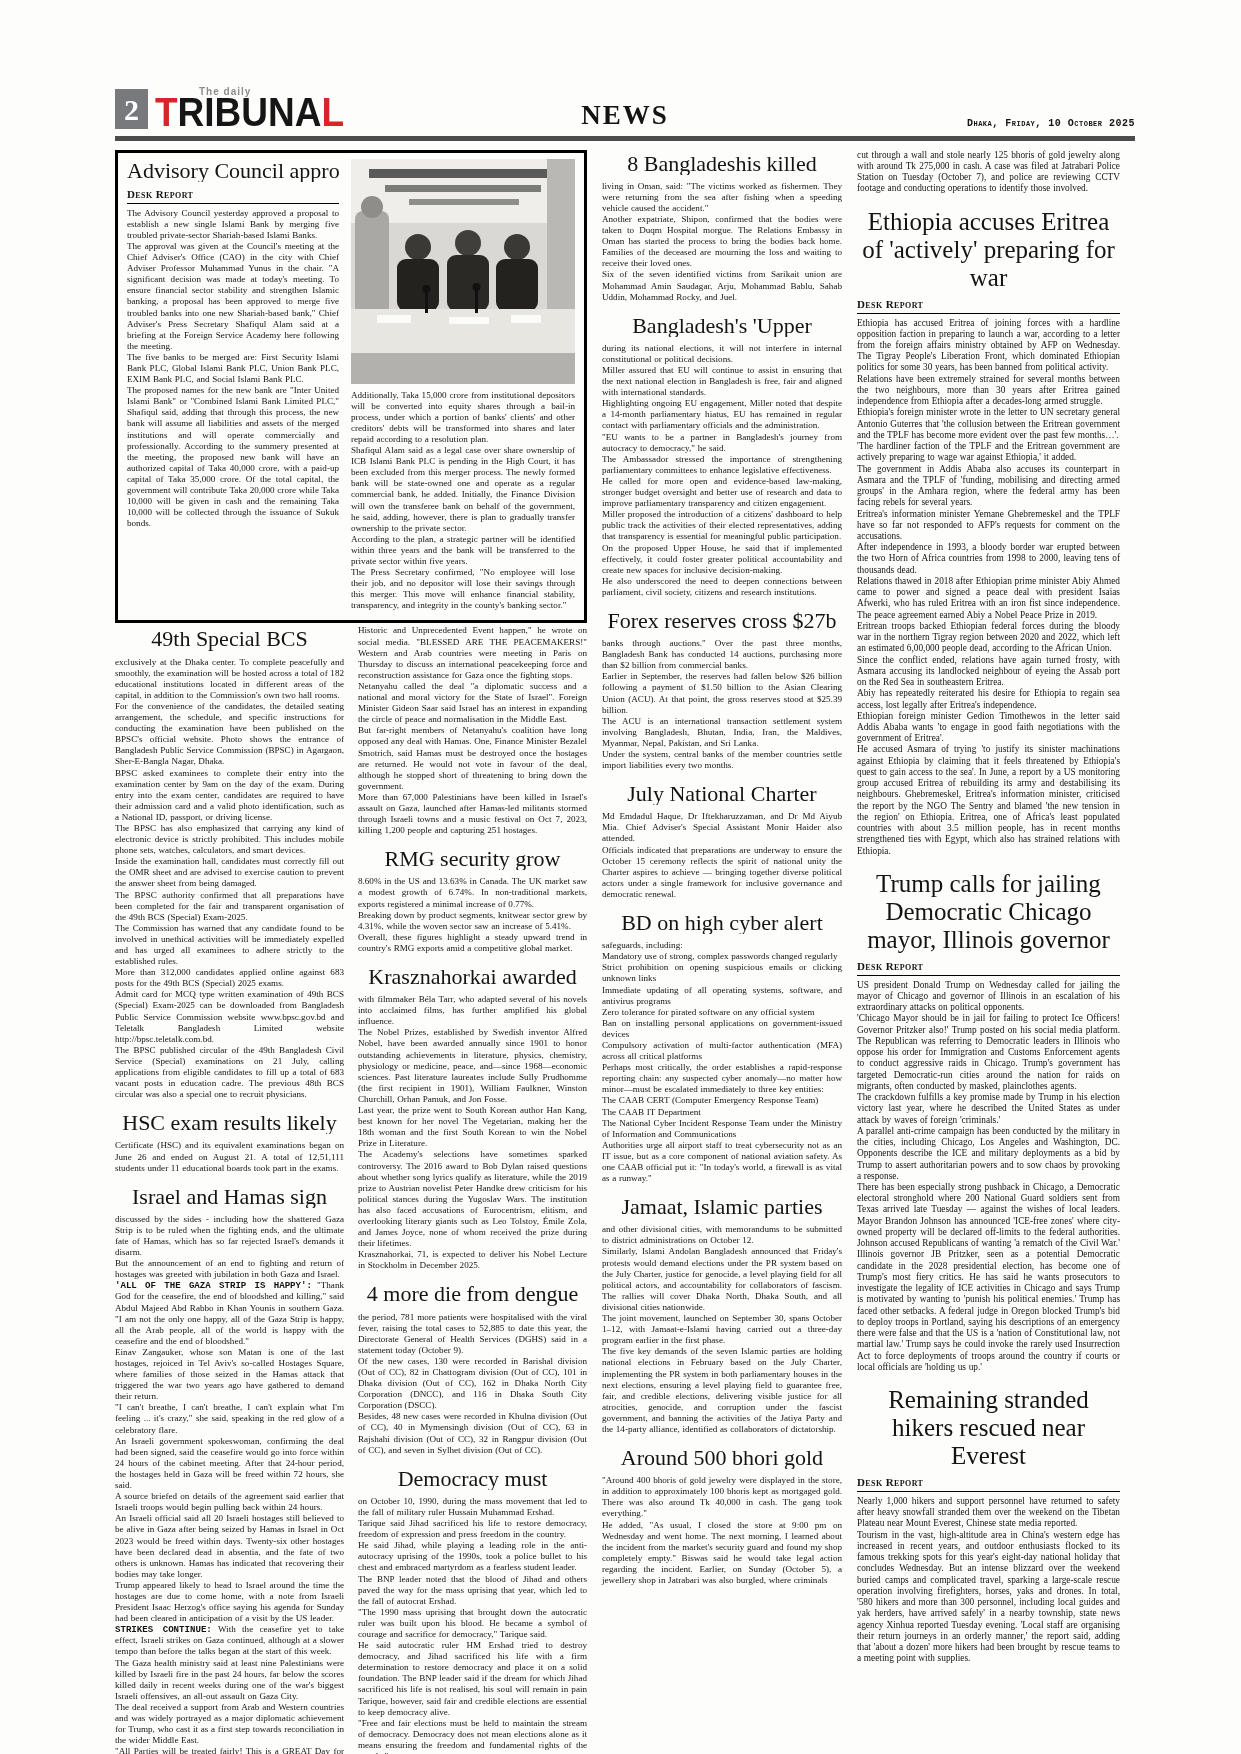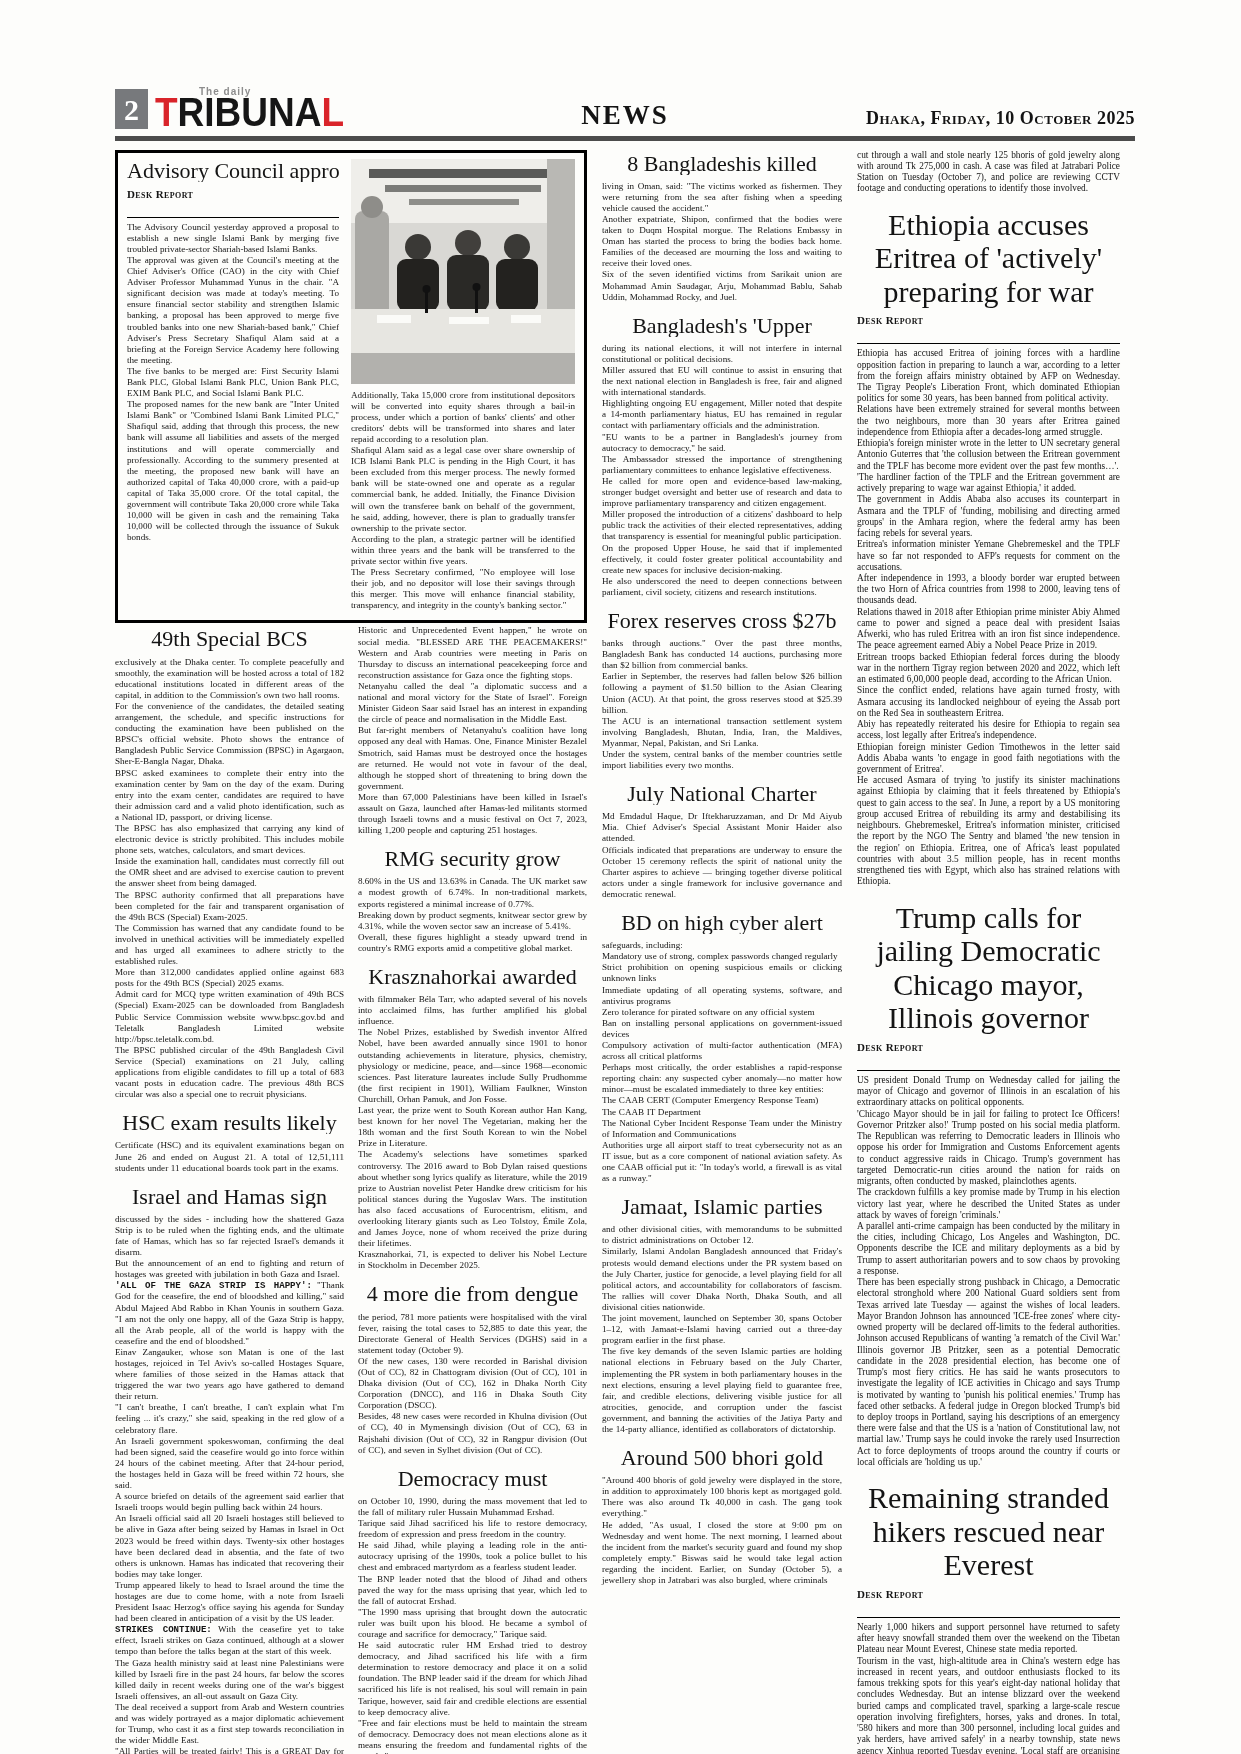--- a/index.html
+++ b/index.html
@@ -13,42 +13,42 @@
           padding:6px 9px 4px;}
   .logo{line-height:.8;}
   .thedaily{color:#8d8d8d;font:600 10px "Liberation Sans",sans-serif;letter-spacing:1px;
             margin:0 0 2px 44px;}
   .tribunal{font:800 37px/0.8 "Liberation Sans",sans-serif;letter-spacing:0;
             transform:scaleY(1.08);transform-origin:bottom left;color:#161616;}
   .tribunal .red{color:#d9242a;}
   .h-center{flex:0 0 auto;}
   .news-title{font:bold 27px/1 "Liberation Serif",serif;letter-spacing:2px;}
   .h-right{flex:1;text-align:right;}
-  .dateline{font-variant:small-caps;font-weight:bold;font-size:18px;letter-spacing:.5px;}
+  .dateline{font-variant:small-caps;font-weight:bold;font-size:10px;letter-spacing:.5px;font-family:Liberation Mono, monospace;}
   .header-rule{height:5px;background:#4c4c4c;margin-top:7px;}
   
   main{display:flex;gap:15px;margin-top:9px;align-items:flex-start;}
   .left-wrap{flex:0 0 472px;}
   .colC{flex:0 0 240px;}
   .colD{flex:0 0 263px;}
   .two-cols{display:flex;gap:14px;margin-top:2px;}
   .two-cols>div{flex:1;min-width:0;}
   
   .boxed{border:3px solid #000;display:flex;gap:12px;padding:4px 9px 9px;box-sizing:border-box;}
   .bleft{flex:0 0 212px;min-width:0;}
   .bright{flex:1;min-width:0;}
   .lead-headline{font-weight:400;font-size:21px;line-height:1.15;text-align:center;margin:6px 0 6px;}
   .photo{width:100%;height:225px;display:block;margin:2px 0 6px;}
   
   .article h2{font-weight:400;font-size:22px;line-height:1.05;text-align:center;
               margin:11px 0 6px;white-space:nowrap;overflow:hidden;}
-  .article.xl h2{font-size:30px;white-space:normal;margin:13px 0 6px;line-height:1.12;}
+  .article.xl h2{font-size:25px;white-space:normal;margin:13px 0 6px;line-height:1.12;}
   .article:first-child h2{margin-top:2px;}
   .byline{font-variant:small-caps;font-weight:bold;font-size:11px;letter-spacing:.4px;
-          border-bottom:1.5px solid #000;padding-bottom:17px;margin:2px 0 4px;}
+          border-bottom:1.5px solid #000;padding-bottom:3px;margin:2px 0 4px;}
   .para{margin:0;text-align:justify;font-size:9.1px;line-height:1.22;
         word-spacing:.4px;}
   .colD .para{font-size:9.3px;line-height:1.21;}
   .para strong{font-weight:bold;font-family:Liberation Mono, monospace;}
 </style>
 </head>
 <body>
 
 <div id="page">
   <header>

